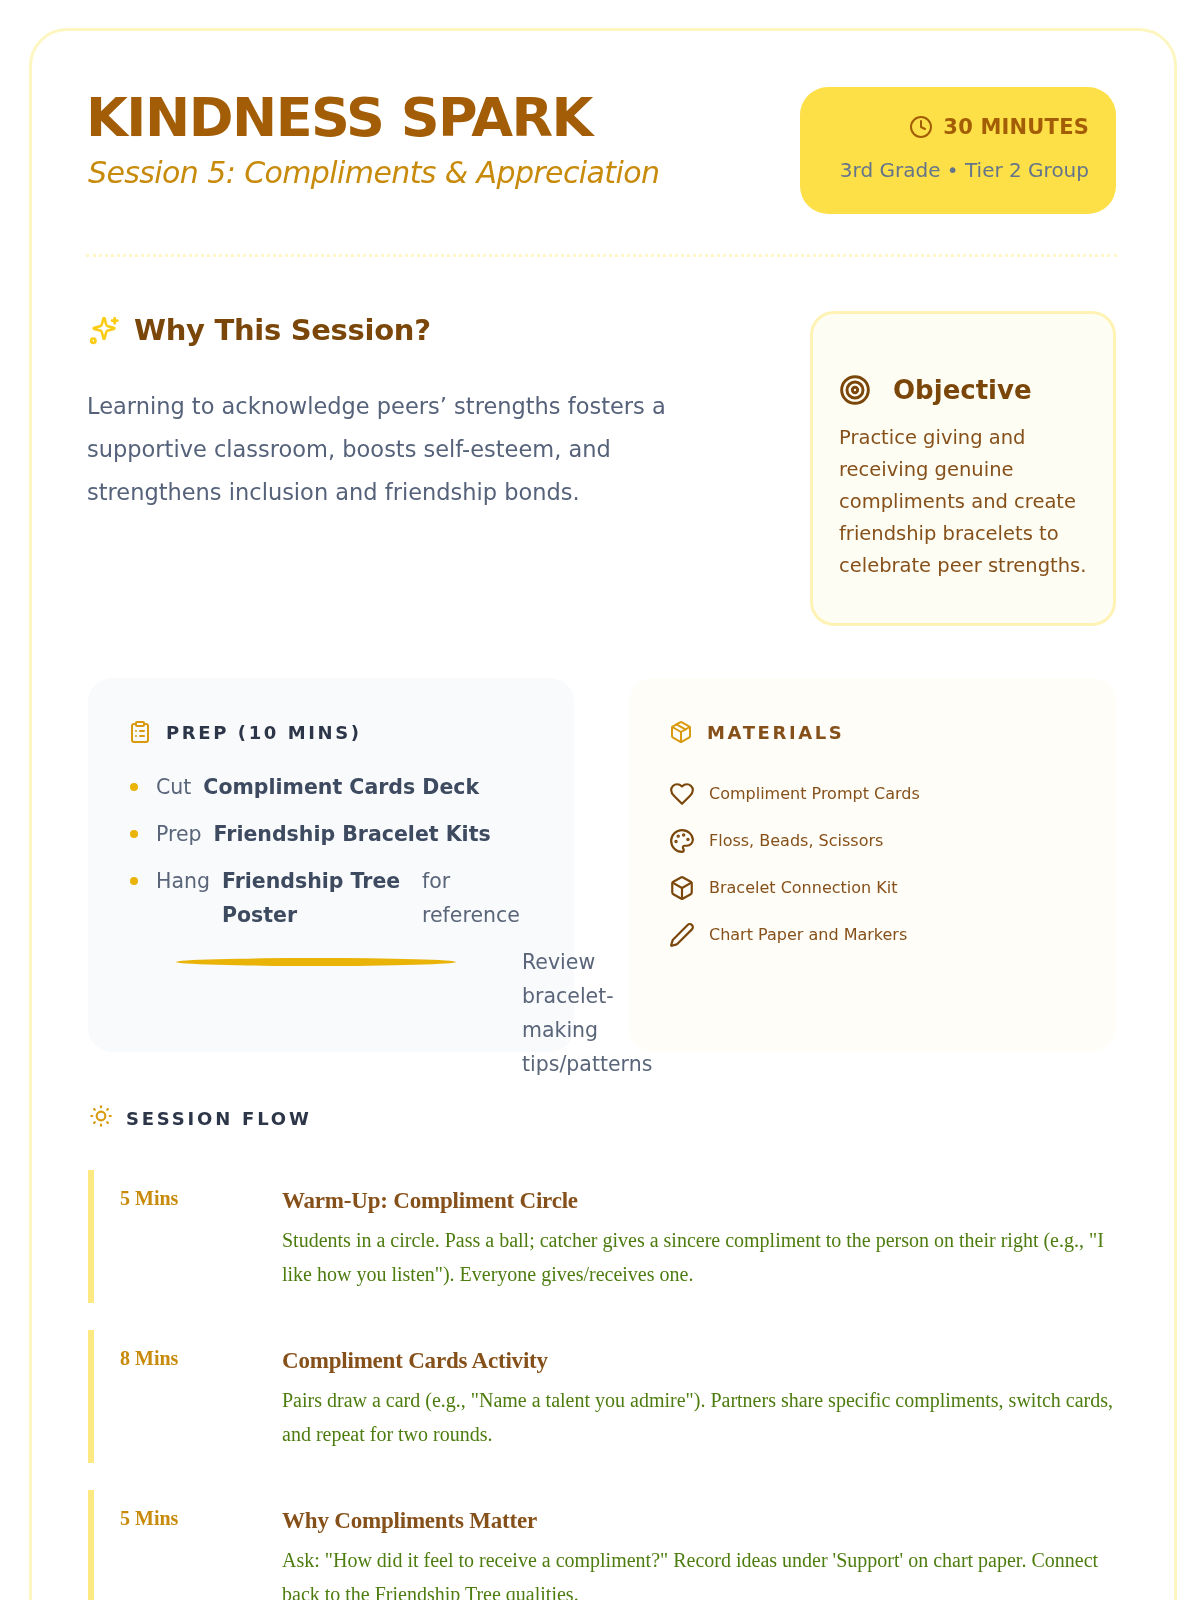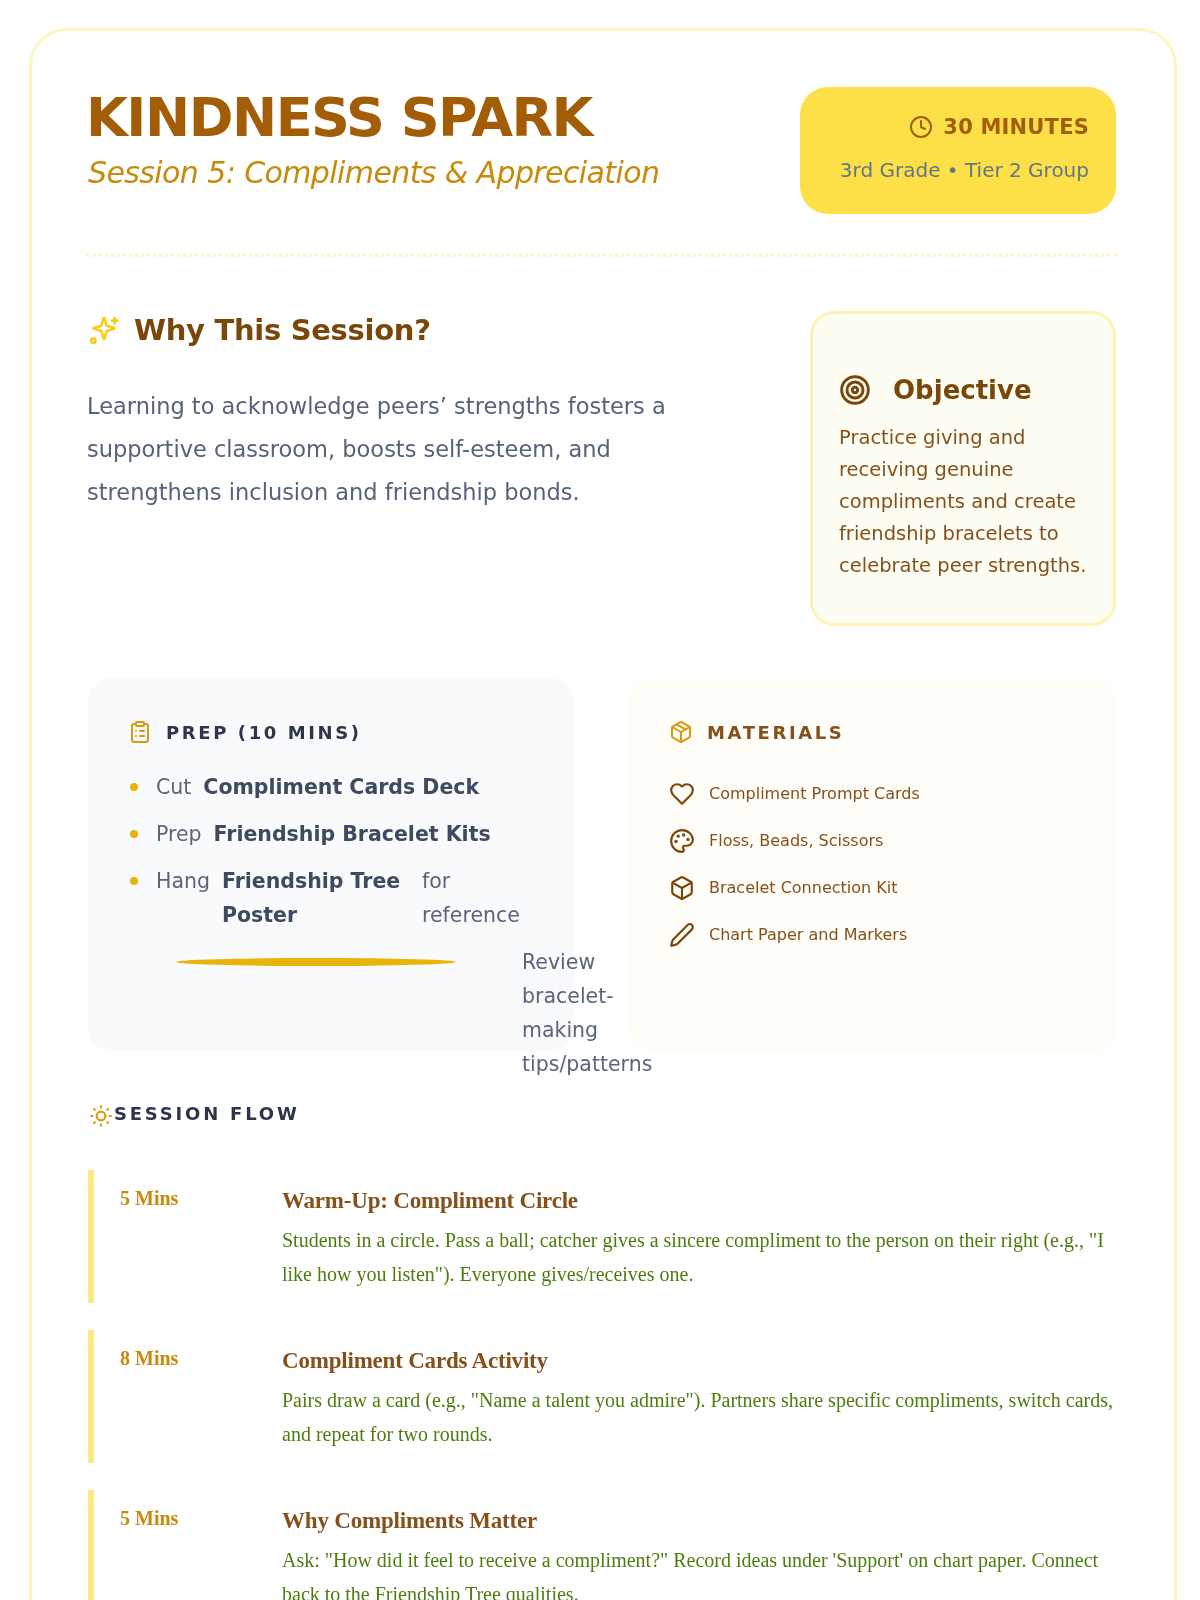--- a/index.html
+++ b/index.html
@@ -83,21 +83,21 @@
     .prep-tail { width: 100px; }
     .prep-item.plain span { width: 280px; margin-left: 48px; }
 
     .mat-list { list-style: none; }
     .mat-item { display: flex; align-items: center; gap: 14px; height: 47px; font-size: 16px; color: #86501a; }
     .mat-item svg { flex: none; }
 
     
     .flow-heading {
       position: absolute; left: 88px; top: 1103px;
-      display: flex; align-items: flex-start; gap: 0;
+      display: flex; align-items: flex-end; gap: 12px;
     }
     .flow-heading-text { font-weight: 700; font-size: 18px; letter-spacing: 2.8px; color: #2d3648; }
     .flow-item {
       position: absolute; left: 88px; width: 1030px; height: 133px;
       border-left: 6px solid #fde981;
       font-family: Liberation Serif, serif;
     }
     .flow-time { position: absolute; left: 26px; top: 17px; font-weight: 700; font-size: 20px; color: #c88a0a; }
     .flow-title { position: absolute; left: 188px; top: 18px; font-weight: 700; font-size: 23px; color: #86501a; letter-spacing: -0.2px; }
     .flow-desc { position: absolute; left: 188px; top: 53px; width: 840px; font-size: 20px; line-height: 34px; color: #4d7c0f; }

